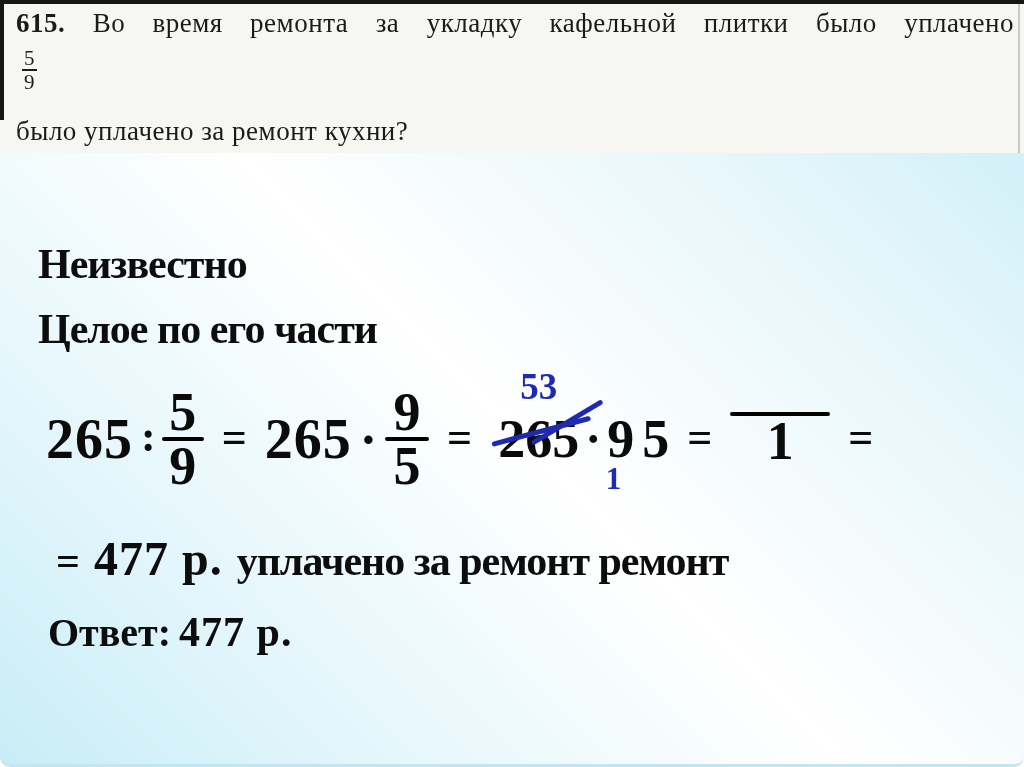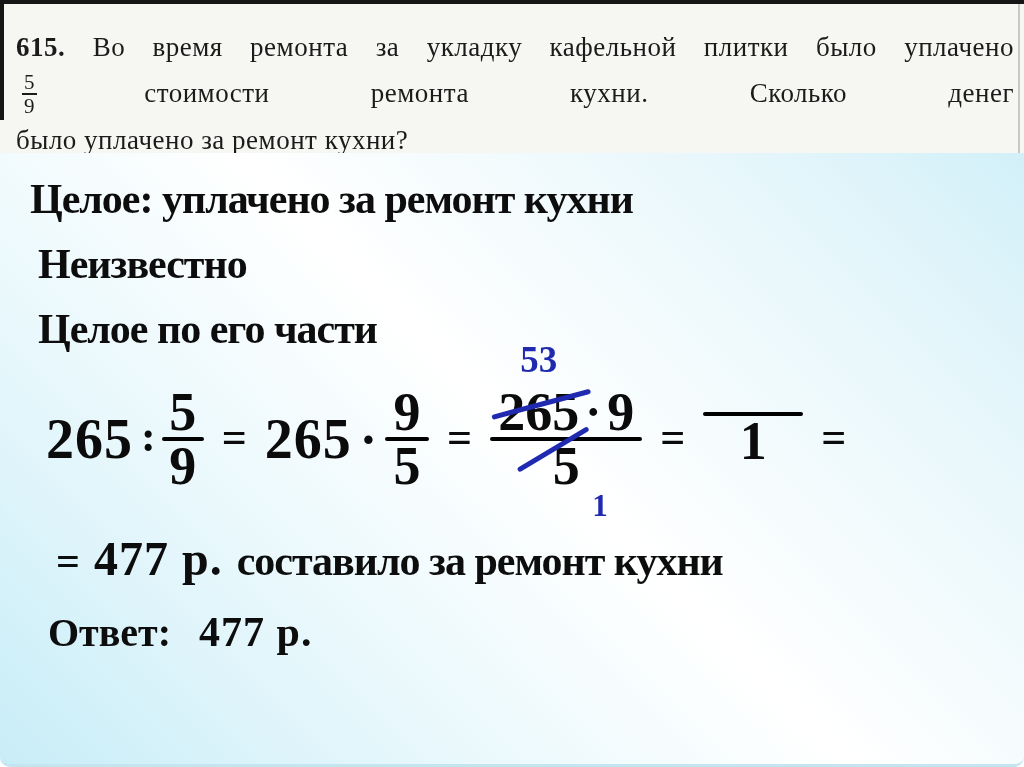--- a/index.html
+++ b/index.html
@@ -4,31 +4,31 @@
 <style>
   html,body{margin:0;padding:0;background:#ffffff;}
   .stage{
     position:relative;width:1024px;height:767px;overflow:hidden;
     font-family:"Liberation Serif","DejaVu Serif",serif;color:#111;
   }
   
   .scan{
     position:absolute;left:0;top:0;width:1024px;height:153px;
     background:#f6f6f3;border-top:4px solid #161616;box-sizing:border-box;
-    padding:24px 10px 0 16px;
+    padding:0 10px 0 16px;
   }
   .scan-left-edge{position:absolute;left:0;top:0;width:4px;height:116px;background:#161616;}
   .scan-right-edge{position:absolute;right:4px;top:0;width:2px;height:153px;background:#c8c8c6;}
   .scan-line{
     font-size:27px;line-height:34px;color:#1b1b1b;letter-spacing:.5px;
     text-align:justify;text-align-last:justify;
   }
   .scan-line.first{margin-top:2px;}
   .scan-line.mid{margin-top:9px;}
-  .scan-line.last{text-align:left;text-align-last:left;margin-top:4px;}
+  .scan-line.last{text-align:left;text-align-last:left;margin-top:19px;}
   .prob-num{font-weight:bold;}
   .sfrac{
     display:inline-flex;flex-direction:column;align-items:center;
     vertical-align:middle;margin:0 6px;line-height:1;position:relative;top:-2px;
   }
   .sfrac .n,.sfrac .d{font-size:21px;line-height:22px;}
   .sfrac .b{height:2px;background:#1b1b1b;width:100%;min-width:15px;}
   
   .slide-body{
     position:absolute;left:0;top:153px;width:1024px;height:614px;box-sizing:border-box;
@@ -50,21 +50,21 @@
     font-weight:bold;color:#0b0b0b;
   }
   .big-num{font-size:56px;letter-spacing:1px;}
   .op-colon{font-size:44px;margin:0 6px 0 8px;position:relative;top:-3px;}
   .op-dot{font-size:52px;margin:0 8px;}
   .op-eq{font-size:44px;margin:0 18px;position:relative;top:-2px;}
   .frac{display:inline-flex;flex-direction:column;align-items:center;line-height:1;}
   .frac .num,.frac .den{font-size:54px;line-height:50px;padding:0 6px;}
   .frac .bar{height:4px;background:#000;width:100%;border-radius:2px;}
   .f1 .bar{min-width:42px;} .f2 .bar{min-width:44px;} .f3 .bar{min-width:100px;}
-  .bigfrac{position:relative;display:inline-flex;flex-direction:column;align-items:center;line-height:1;}
+  .bigfrac{position:relative;display:inline-flex;flex-direction:row;align-items:center;line-height:1;}
   .bigfrac .num{font-size:54px;line-height:50px;padding:0 8px;display:flex;align-items:center;}
   .bigfrac .num .dot{font-size:48px;margin:0 6px;}
   .bigfrac .den{font-size:54px;line-height:50px;position:relative;}
   .bigfrac .bar{height:4px;background:#000;width:100%;border-radius:2px;}
   .cancel-top{
     position:absolute;top:-46px;left:30px;font-size:37px;font-weight:bold;color:#1f2ab0;
   }
   .cancel-bottom{
     position:absolute;bottom:-30px;left:50%;margin-left:26px;font-size:31px;font-weight:bold;color:#1f2ab0;
   }
@@ -79,45 +79,43 @@
     position:absolute;left:56px;top:378px;display:flex;align-items:baseline;
     font-weight:bold;color:#0d0d0d;white-space:nowrap;
   }
   .result-line .eq{font-size:42px;margin-right:14px;}
   .result-line .val{font-size:48px;margin-right:14px;letter-spacing:1px;}
   .result-line .txt{font-size:42px;letter-spacing:-1px;}
   .answer-line{
     position:absolute;left:48px;top:455px;display:flex;align-items:baseline;
     font-weight:bold;color:#0d0d0d;white-space:nowrap;
   }
-  .answer-line .lbl{font-size:40px;margin-right:28px;}
+  .answer-line .lbl{font-size:40px;margin-right:8px;}
   .answer-line .val{font-size:42px;letter-spacing:1px;}
 </style>
 </head>
 <body>
 
 <div class="stage">
 
   <div class="scan">
     <div class="scan-left-edge"></div>
     <div class="scan-right-edge"></div>
     <div class="scan-line first"><span class="prob-num">615.</span> <span>Во время ремонта за укладку кафельной плитки было уплачено</span></div>
     <div class="scan-line mid">
       <span class="sfrac">
           <span class="n">5</span>
           <span class="b"></span>
           <span class="d">9</span>
         </span>
-      <span>стоимости ремонта кухни. Сколько денег</span>
     </div>
     <div class="scan-line last">было уплачено за ремонт кухни?</div>
   </div>
 
   <div class="slide-body">
-    <div class="head-line hl1">Целое: уплачено за ремонт кухни</div>
     <div class="head-line hl3">Целое по его части</div>
     <div class="head-line hl2">Неизвестно</div>
 
     <div class="equation">
       <span class="big-num">265</span>
       <span class="op-colon">:</span>
       <span class="frac f1">
         <span class="num">5</span>
         <span class="bar"></span>
         <span class="den">9</span>
@@ -150,21 +148,21 @@
       <span class="frac f3">
         <span class="bar"></span>
         <span class="den">1</span>
       </span>
       <span class="op-eq">=</span>
     </div>
 
     <div class="result-line">
       <span class="eq">=</span>
       <span class="val">477 р.</span>
-      <span class="txt">составило за ремонт кухни</span>
+      <span class="txt">уплачено за ремонт ремонт</span>
     </div>
 
     <div class="answer-line">
       <span class="lbl">Ответ:</span>
       <span class="val">477 р.</span>
     </div>
   </div>
 </div>
 
 </body></html>

